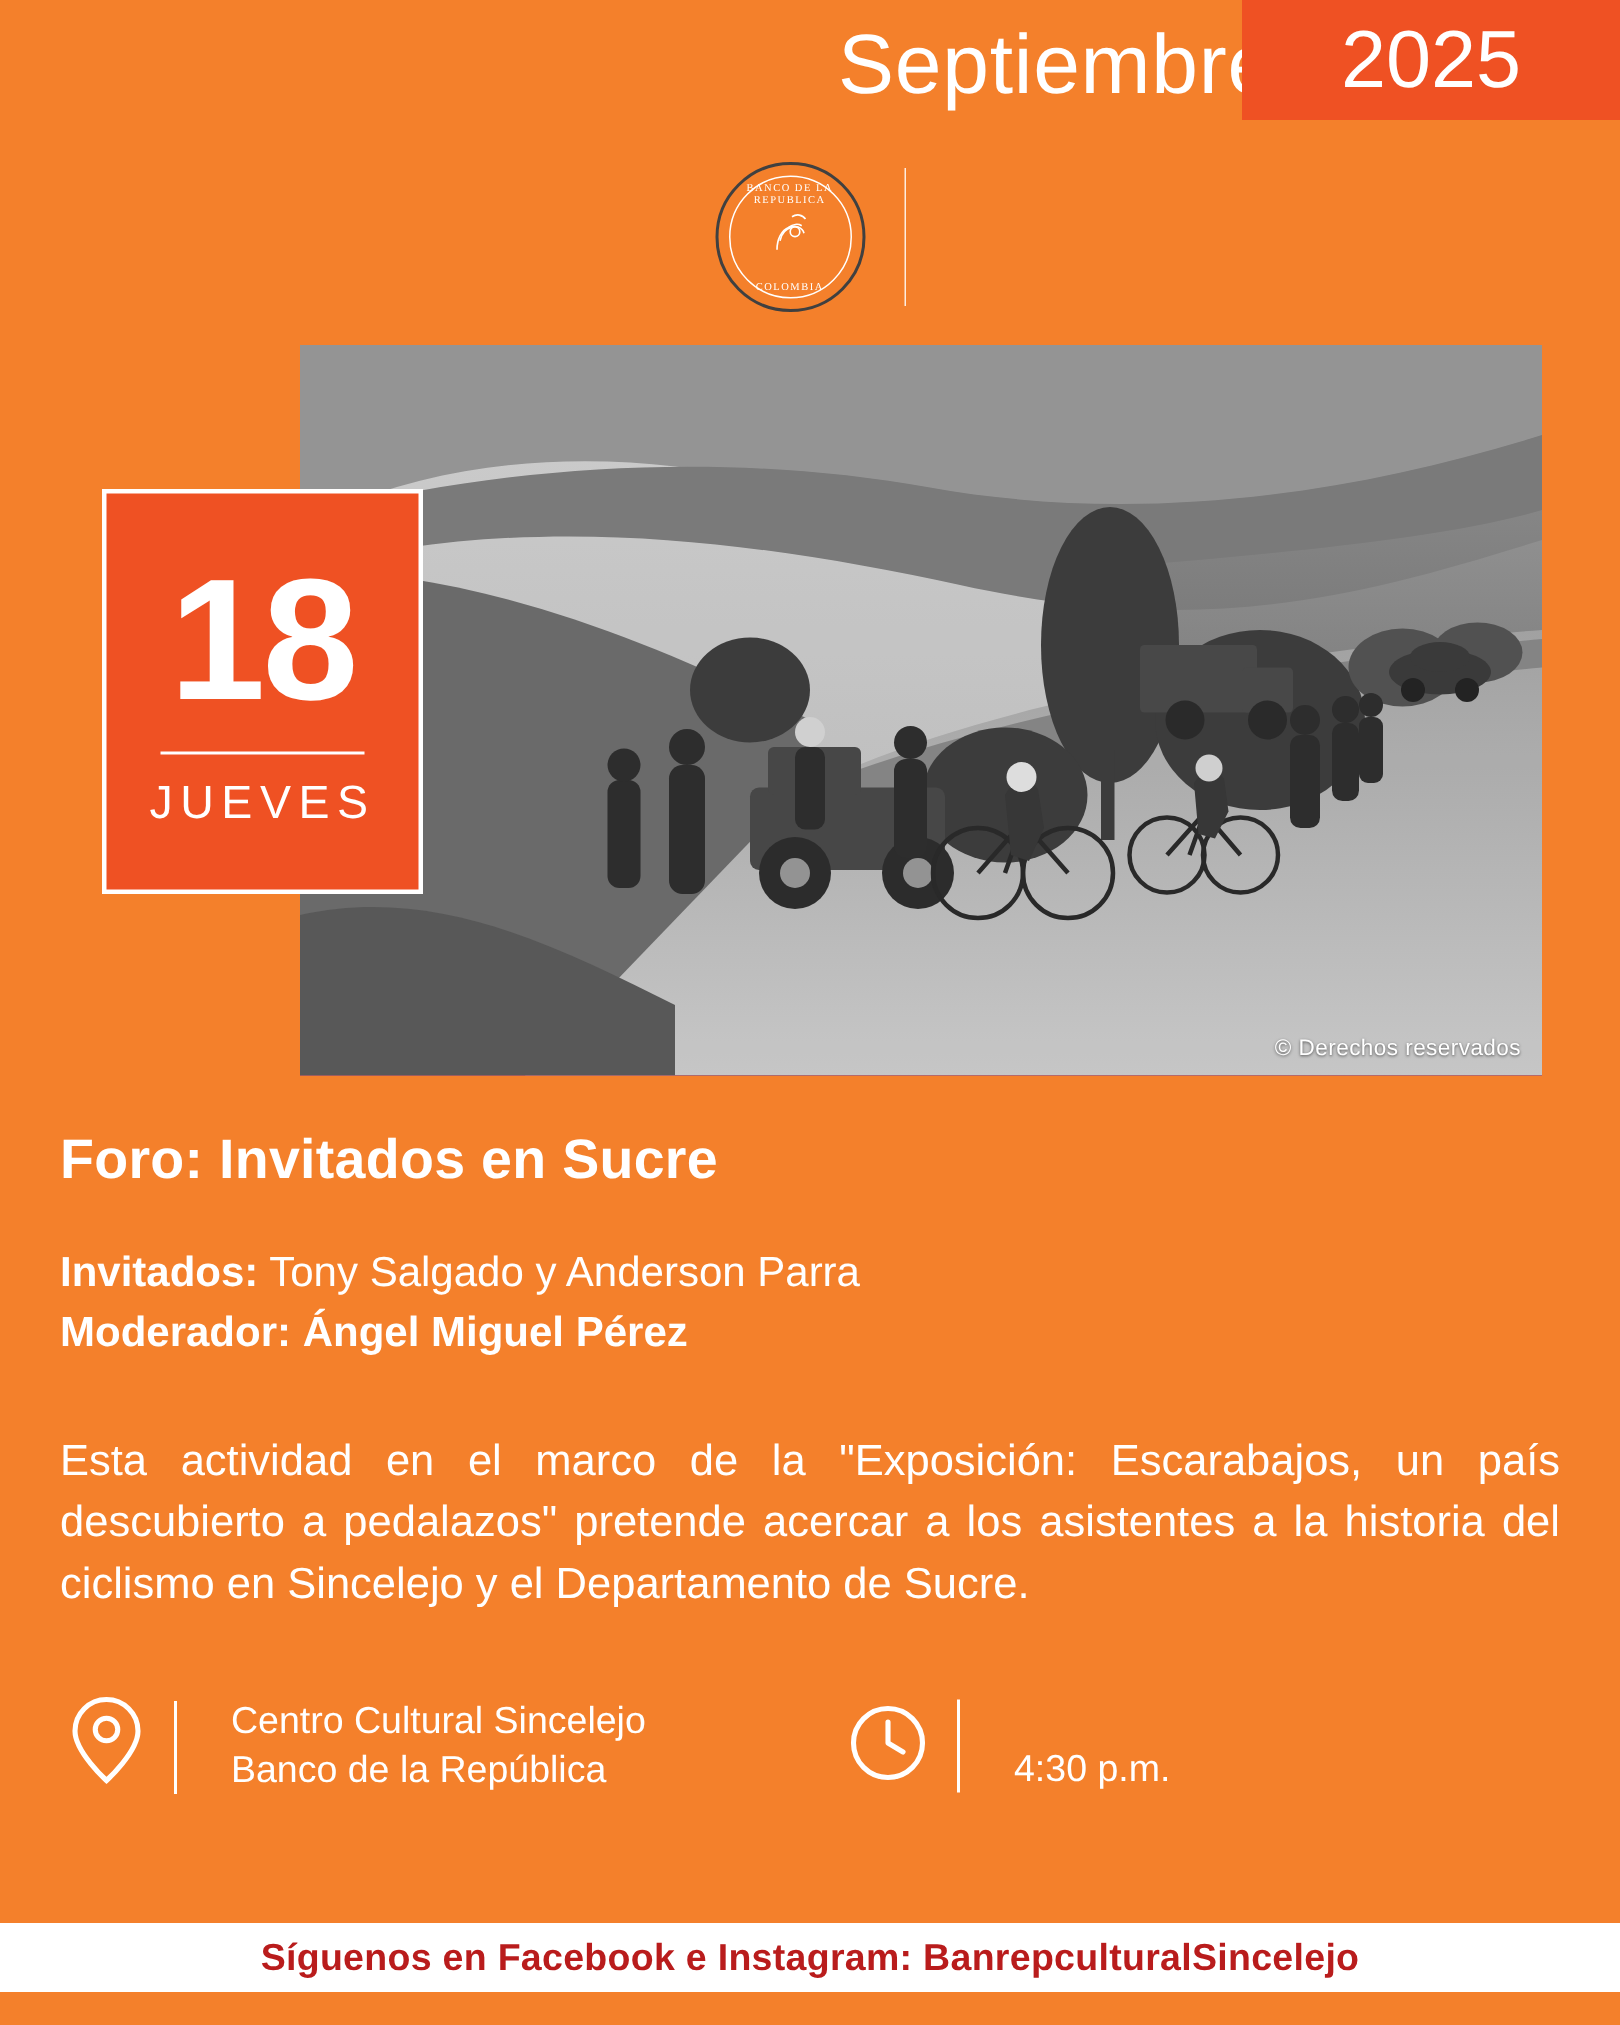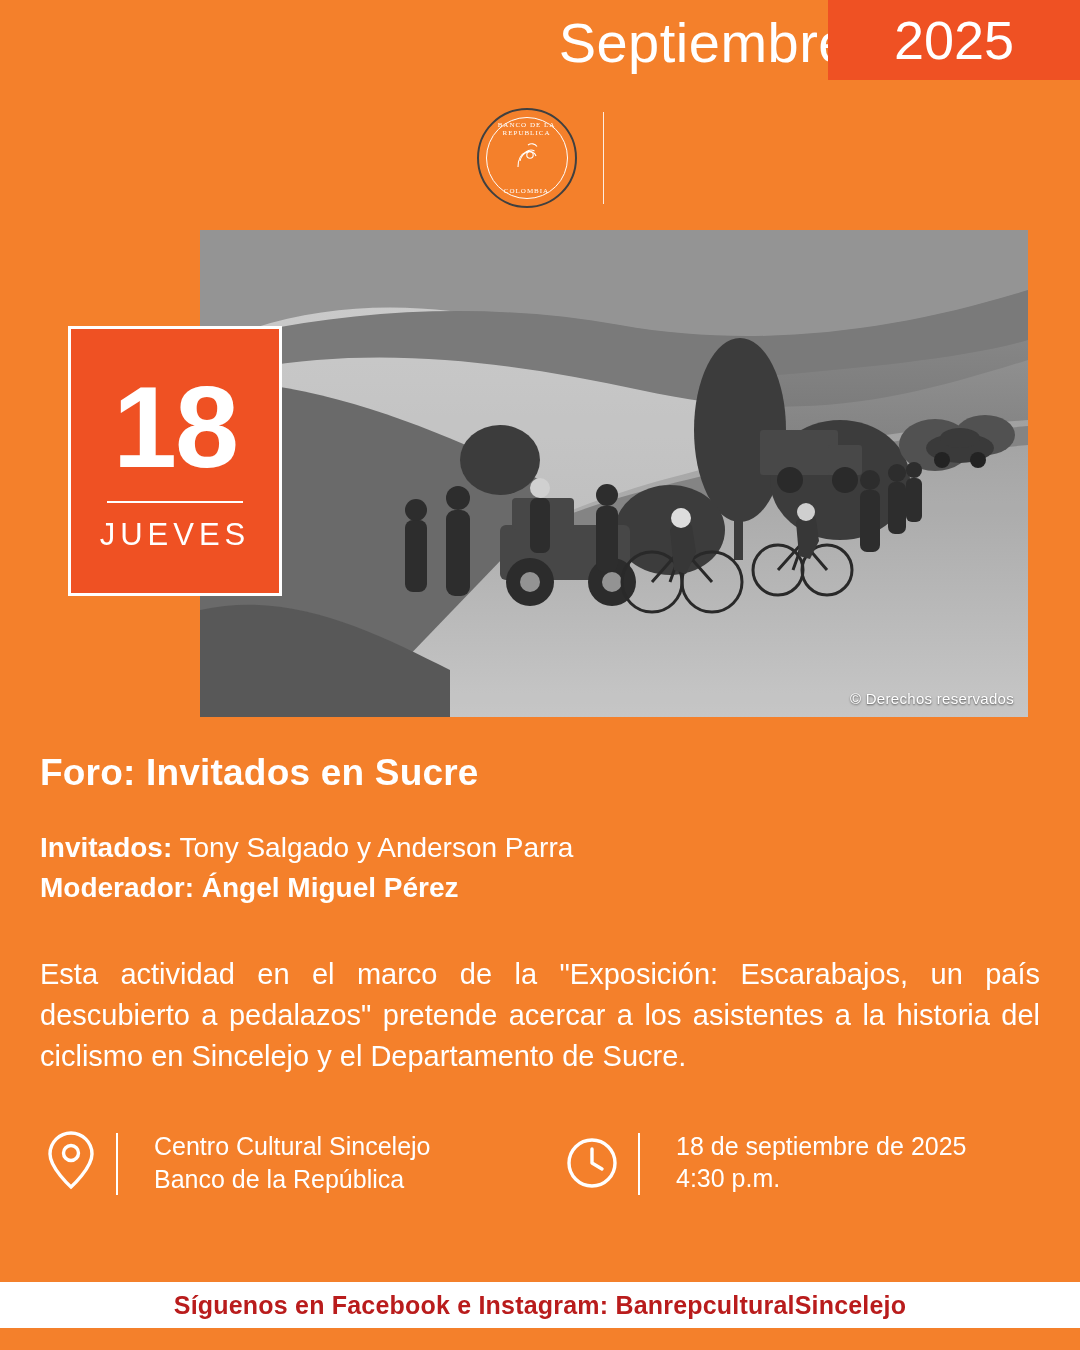--- a/index.html
+++ b/index.html
@@ -421,21 +421,21 @@
 
   <div class="info-item time">
     <span class="info-icon">
       <svg width="56" height="58" viewBox="0 0 56 58" aria-hidden="true">
         <circle cx="28" cy="30" r="23" fill="none" stroke="#ffffff" stroke-width="3.4"></circle>
         <path d="M28 16 L28 30 L38 36" fill="none" stroke="#ffffff" stroke-width="3.4" stroke-linecap="round" stroke-linejoin="round"></path>
       </svg>
     </span>
     <span class="info-sep"></span>
     <span class="info-text">
-      <span>18 de septiembre de 2025</span><br>
+      <br>
       <span>4:30 p.m.</span>
     </span>
   </div>
 
 </div>
 
 <div class="footer">
   <span>Síguenos en Facebook e Instagram: BanrepculturalSincelejo</span>
 </div>
 <div class="footer-strip"></div>

